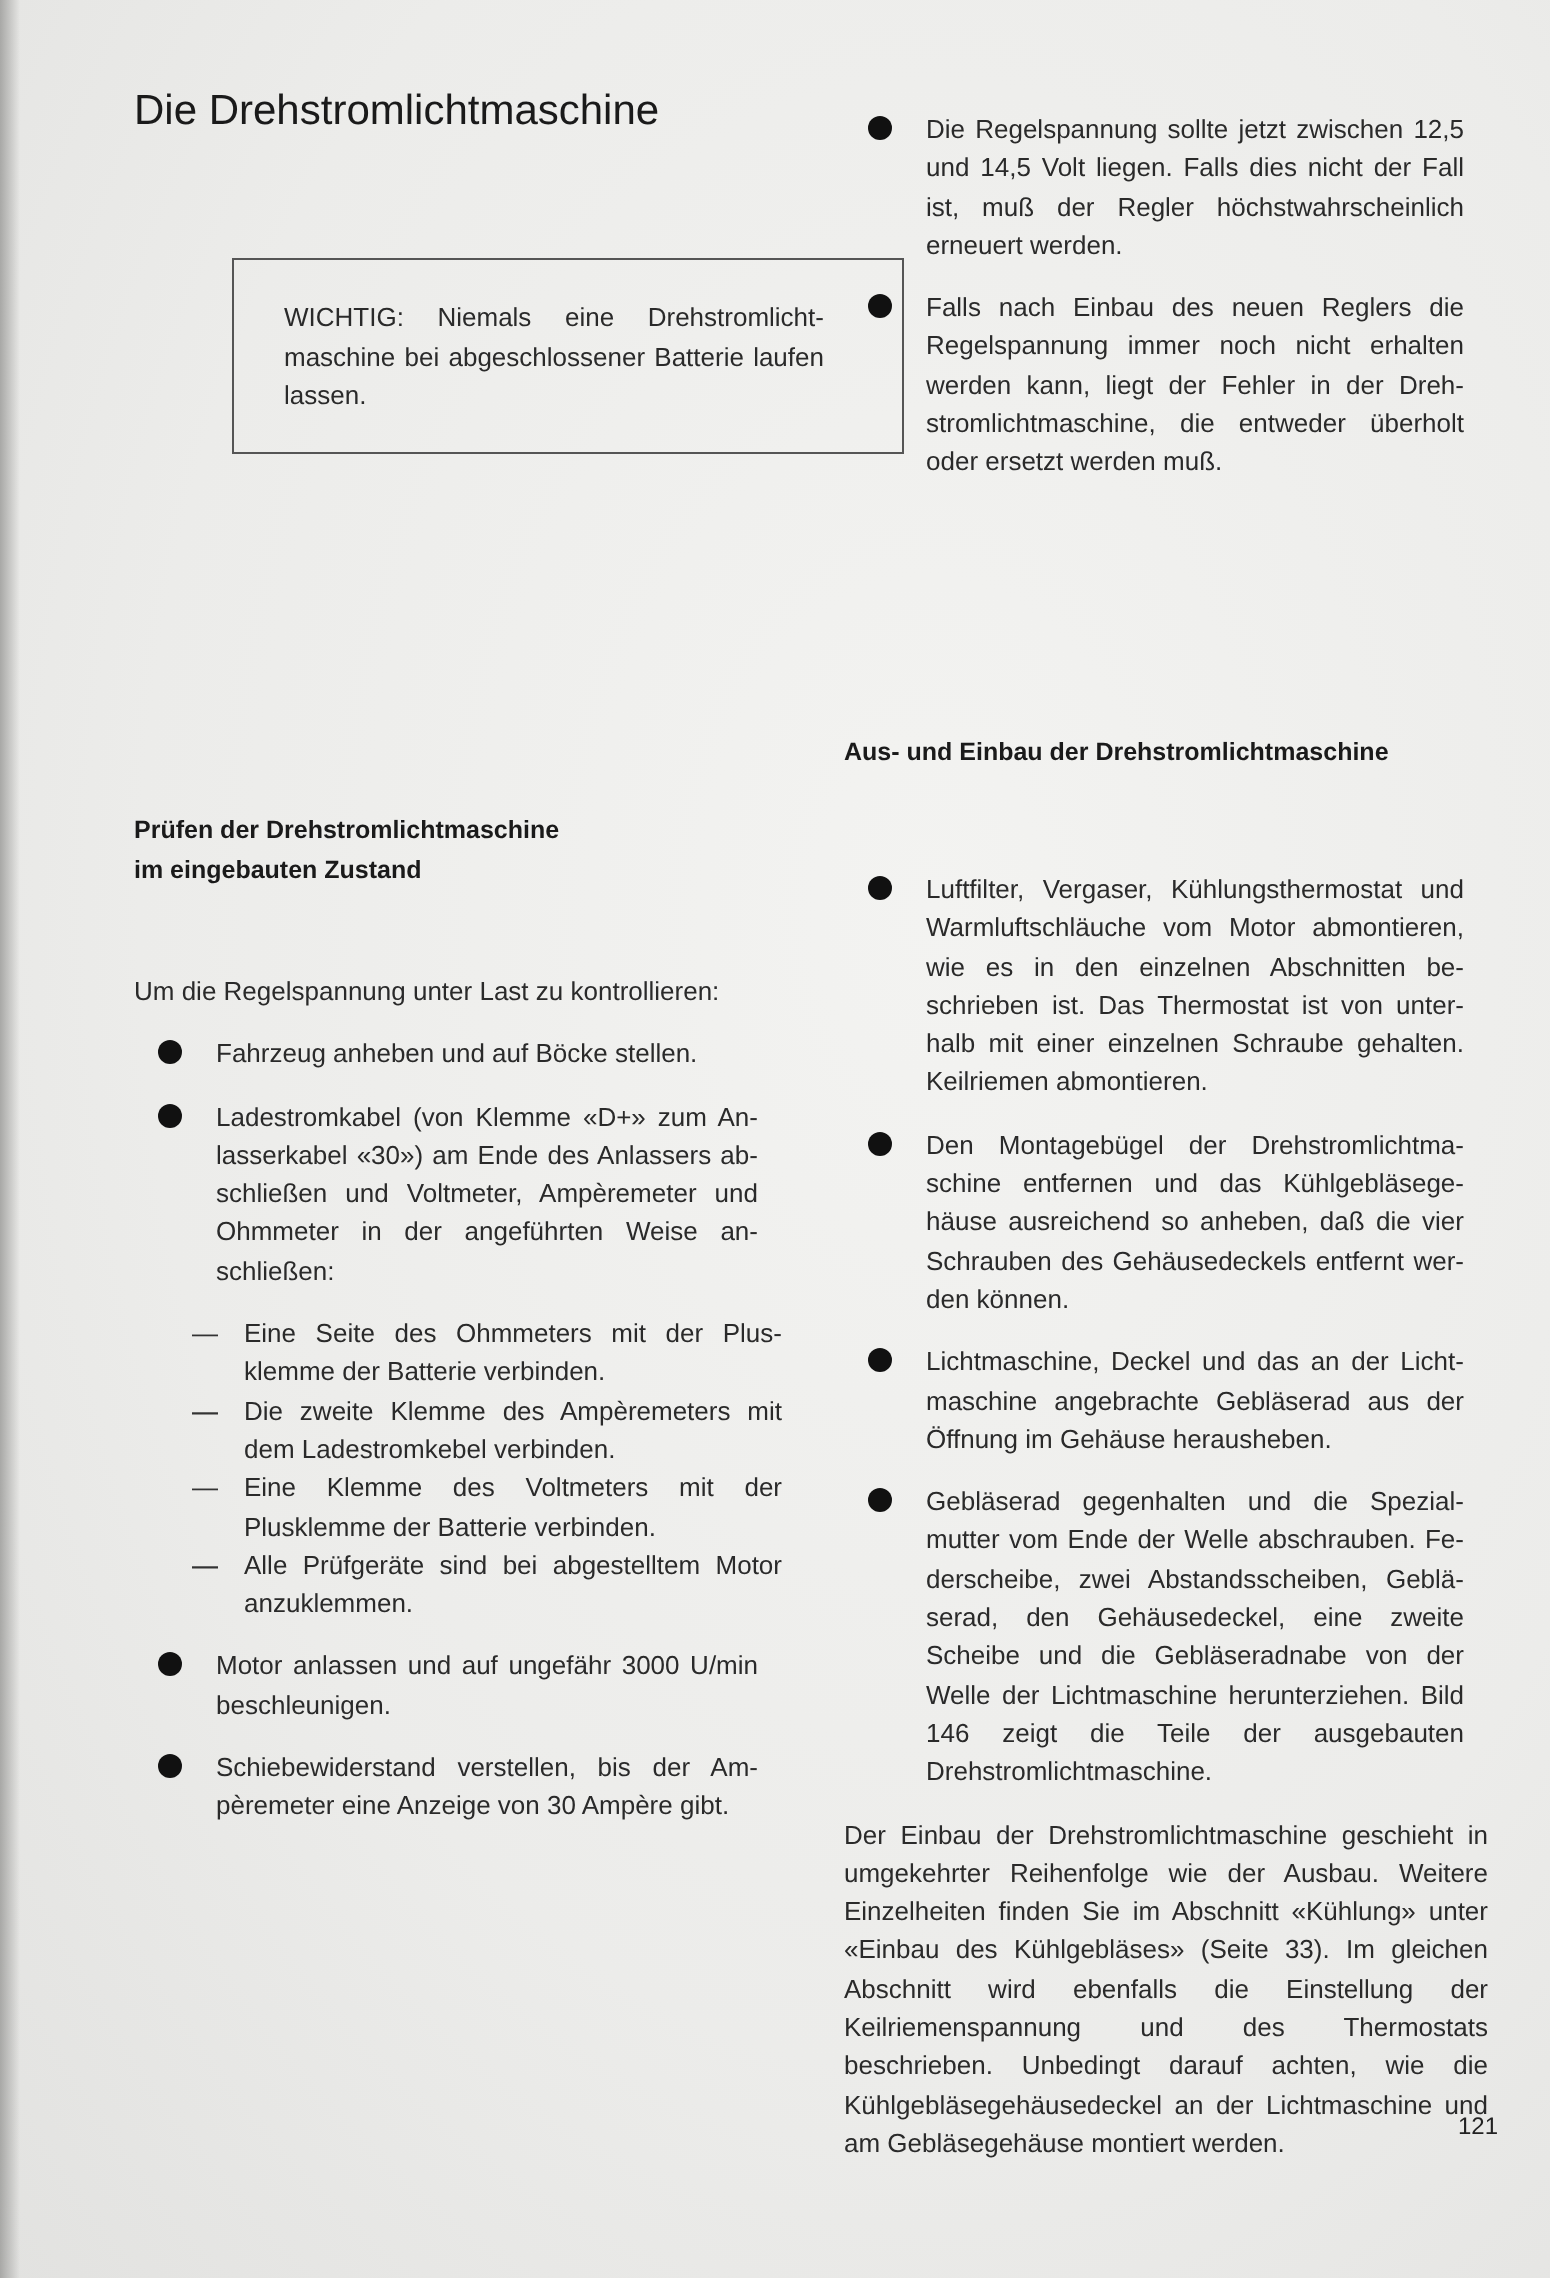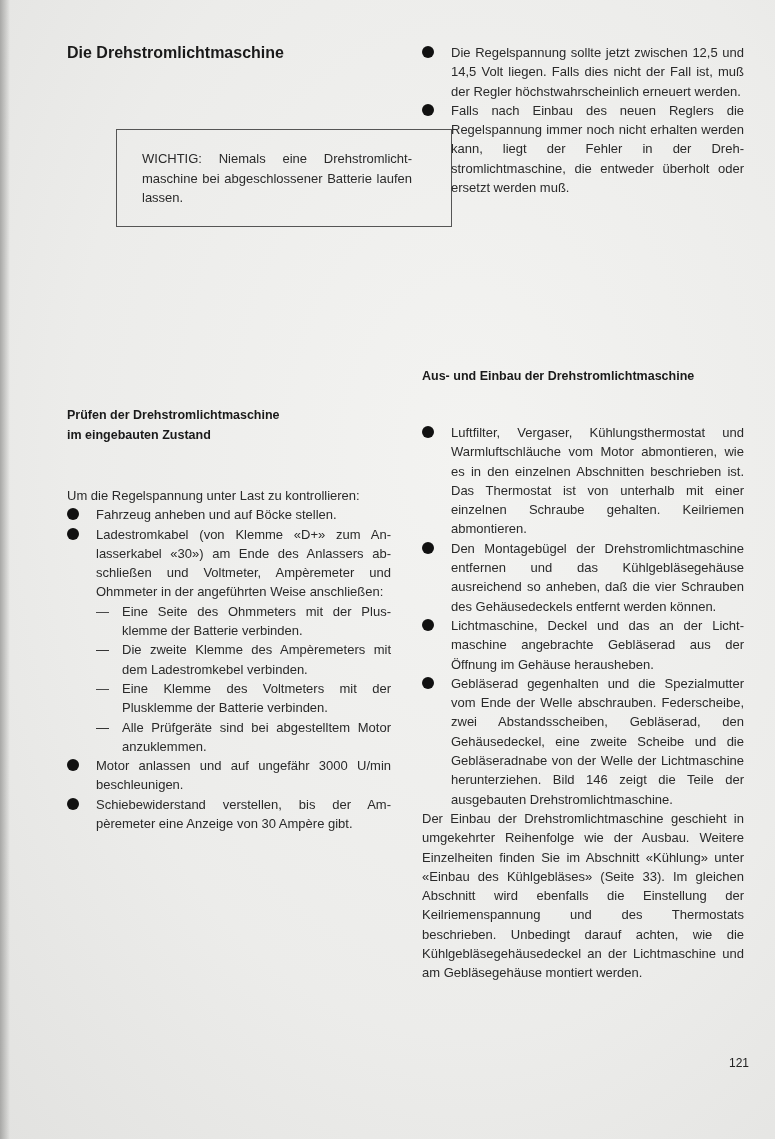--- a/index.html
+++ b/index.html
@@ -15,38 +15,38 @@
       background: radial-gradient(ellipse at 60% 40%, #f3f3f1 0%, #ececea 60%, #e2e2e0 100%);
     }
     .edge-shadow {
       position: absolute; left: 0; top: 0; width: 10px; height: 1139px;
       background: linear-gradient(to right, #a8a8a6, rgba(220,220,218,0));
     }
     .col-left { position: absolute; left: 67px; top: 0; width: 324px; }
     .col-right { position: absolute; left: 422px; top: 0; width: 322px; }
     .title {
       position: absolute; left: 67px; top: 44px;
-      font-size: 16px; font-weight: bold; color: #1a1a1a; white-space: nowrap;
+      font-size: 21px; font-weight: normal; color: #1a1a1a; white-space: nowrap;
     }
     .warn-box {
       position: absolute; left: 68px; top: 129px; width: 336px; height: 98px;
       border: 1px solid #555;
       box-sizing: border-box;
       margin-left: 48px;
     }
     .warn-text {
       position: absolute; left: 25px; top: 19px; width: 270px;
       font-size: 13px; line-height: 19.5px; text-align: justify; text-align-last: left;
     }
     .p { font-size: 13px; line-height: 19.3px; text-align: justify; text-align-last: left; margin: 0; }
     .heading {
       font-size: 12.5px; font-weight: bold; line-height: 20px; color: #1a1a1a;
     }
     .bullet {
-      position: relative; padding-left: 29px; margin: 0;
+      position: relative; padding-left: 29px; margin: 12px;
     }
     .bullet .dot {
       position: absolute; left: 0; top: 3px;
       width: 12px; height: 12px; border-radius: 50%; background: #111;
     }
     .dash {
       position: relative; padding-left: 55px; margin: 0;
     }
     .dash .dashmark {
       position: absolute; left: 29px; top: 0; width: 18px; text-align: left; color: #333;

